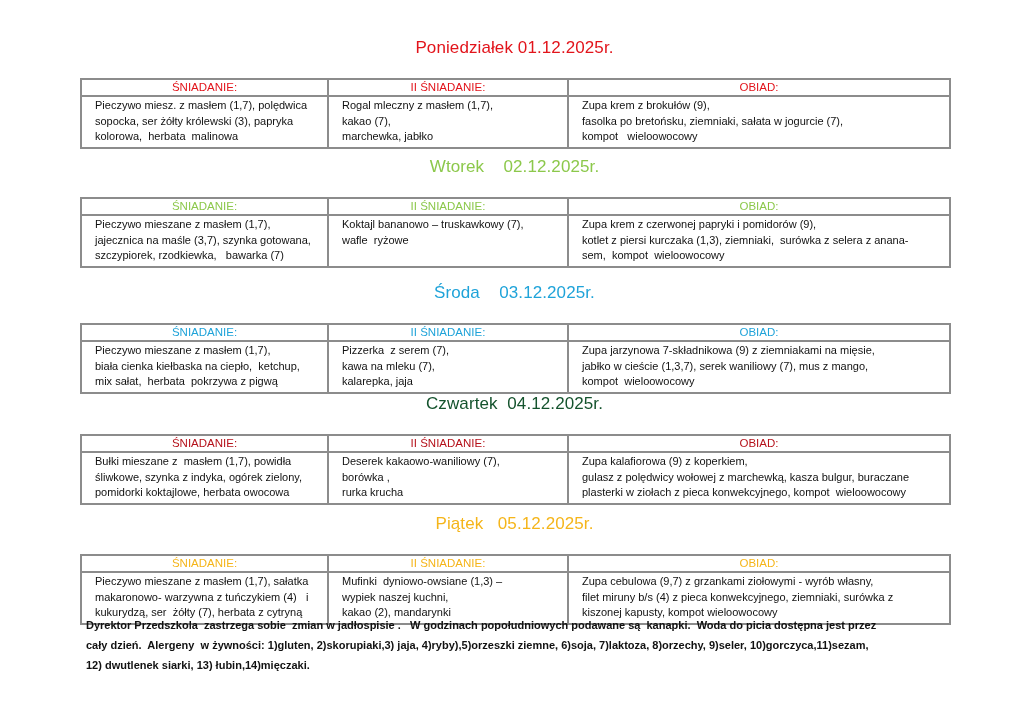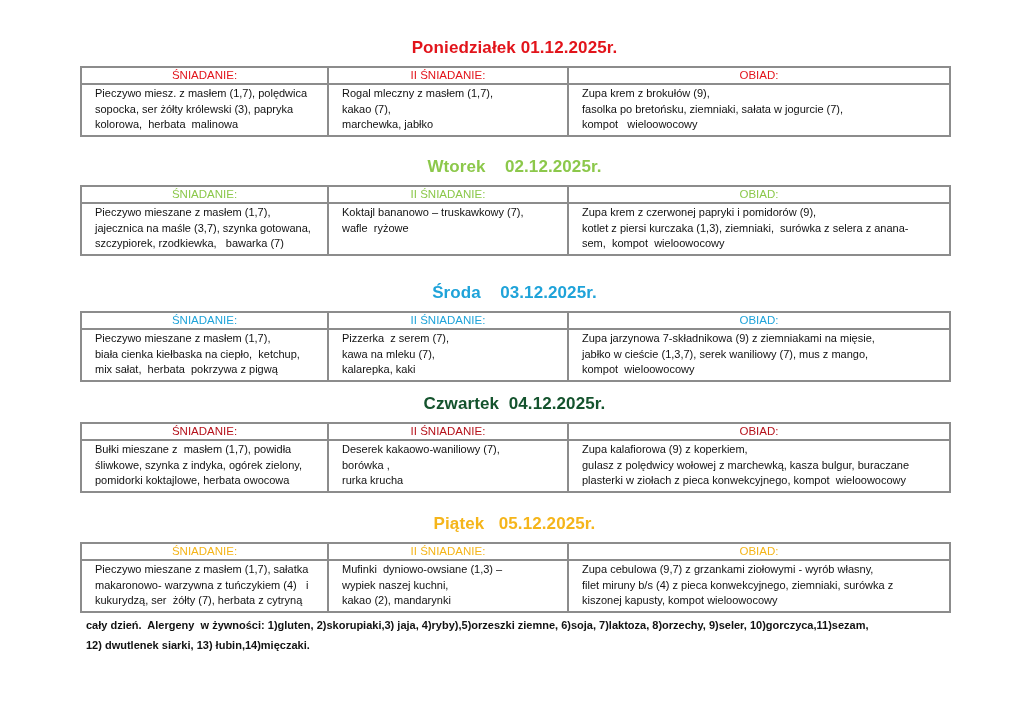--- a/index.html
+++ b/index.html
@@ -1,21 +1,21 @@
 <!DOCTYPE html>
 <html><head>
 <meta charset="utf-8">
 <style>
   html, body { margin: 0; padding: 0; background: #ffffff; }
   body { width: 1024px; height: 724px; position: relative; overflow: hidden;
          font-family: "Liberation Sans", "DejaVu Sans", sans-serif; color: #111; }
   .day { position: absolute; left: 80px; width: 869px; }
-  .day-title { text-align: center; font-weight: bold; font-size: 17px; height: 24px; line-height: 24px;
+  .day-title { text-align: center; font-weight: normal; font-size: 17px; height: 24px; line-height: 24px;
                white-space: pre; letter-spacing: 0.1px; }
-  table.menu { width: 869px; border-collapse: collapse; table-layout: fixed; margin-top: 6px; }
+  table.menu { width: 869px; border-collapse: collapse; table-layout: fixed; margin-top: 18px; }
   table.menu th, table.menu td { border: 2px solid #8c8c8c; }
   table.menu th { font-weight: normal; font-size: 11.5px; height: 15px; line-height: 15px; padding: 0; text-align: center; }
   table.menu td { font-size: 11px; line-height: 15.5px; padding: 1px 4px 2px 13px; vertical-align: top; height: 47px; }
   .line { display: block; white-space: pre; }
   col.c1 { width: 247px; } col.c2 { width: 240px; } col.c3 { width: 382px; }
   .footer { position: absolute; left: 86px; top: 615px; width: 860px; font-size: 11px; font-weight: bold; line-height: 20px; }
 </style>
 </head>
 <body>
 
@@ -103,21 +103,21 @@
           </tr>
           <tr>
             <td>
               <span class="line">Pieczywo mieszane z masłem (1,7),</span>
               <span class="line">biała cienka kiełbaska na ciepło,  ketchup,</span>
               <span class="line">mix sałat,  herbata  pokrzywa z pigwą</span>
             </td>
             <td>
               <span class="line">Pizzerka  z serem (7),</span>
               <span class="line">kawa na mleku (7),</span>
-              <span class="line">kalarepka, kaki</span>
+              <span class="line">kalarepka, jaja</span>
             </td>
             <td>
               <span class="line">Zupa jarzynowa 7-składnikowa (9) z ziemniakami na mięsie,</span>
               <span class="line">jabłko w cieście (1,3,7), serek waniliowy (7), mus z mango,</span>
               <span class="line">kompot  wieloowocowy</span>
             </td>
           </tr>
         </tbody>
       </table>
     </div>
@@ -185,15 +185,16 @@
               <span class="line">filet miruny b/s (4) z pieca konwekcyjnego, ziemniaki, surówka z</span>
               <span class="line">kiszonej kapusty, kompot wieloowocowy</span>
             </td>
           </tr>
         </tbody>
       </table>
     </div>
   </div>
 
 <div class="footer">
+  <span class="line">Dyrektor Przedszkola  zastrzega sobie  zmian w jadłospisie .   W godzinach popołudniowych podawane są  kanapki.  Woda do picia dostępna jest przez</span>
   <span class="line">cały dzień.  Alergeny  w żywności: 1)gluten, 2)skorupiaki,3) jaja, 4)ryby),5)orzeszki ziemne, 6)soja, 7)laktoza, 8)orzechy, 9)seler, 10)gorczyca,11)sezam,</span>
   <span class="line">12) dwutlenek siarki, 13) łubin,14)mięczaki.</span>
 </div>
 
 </body></html>

